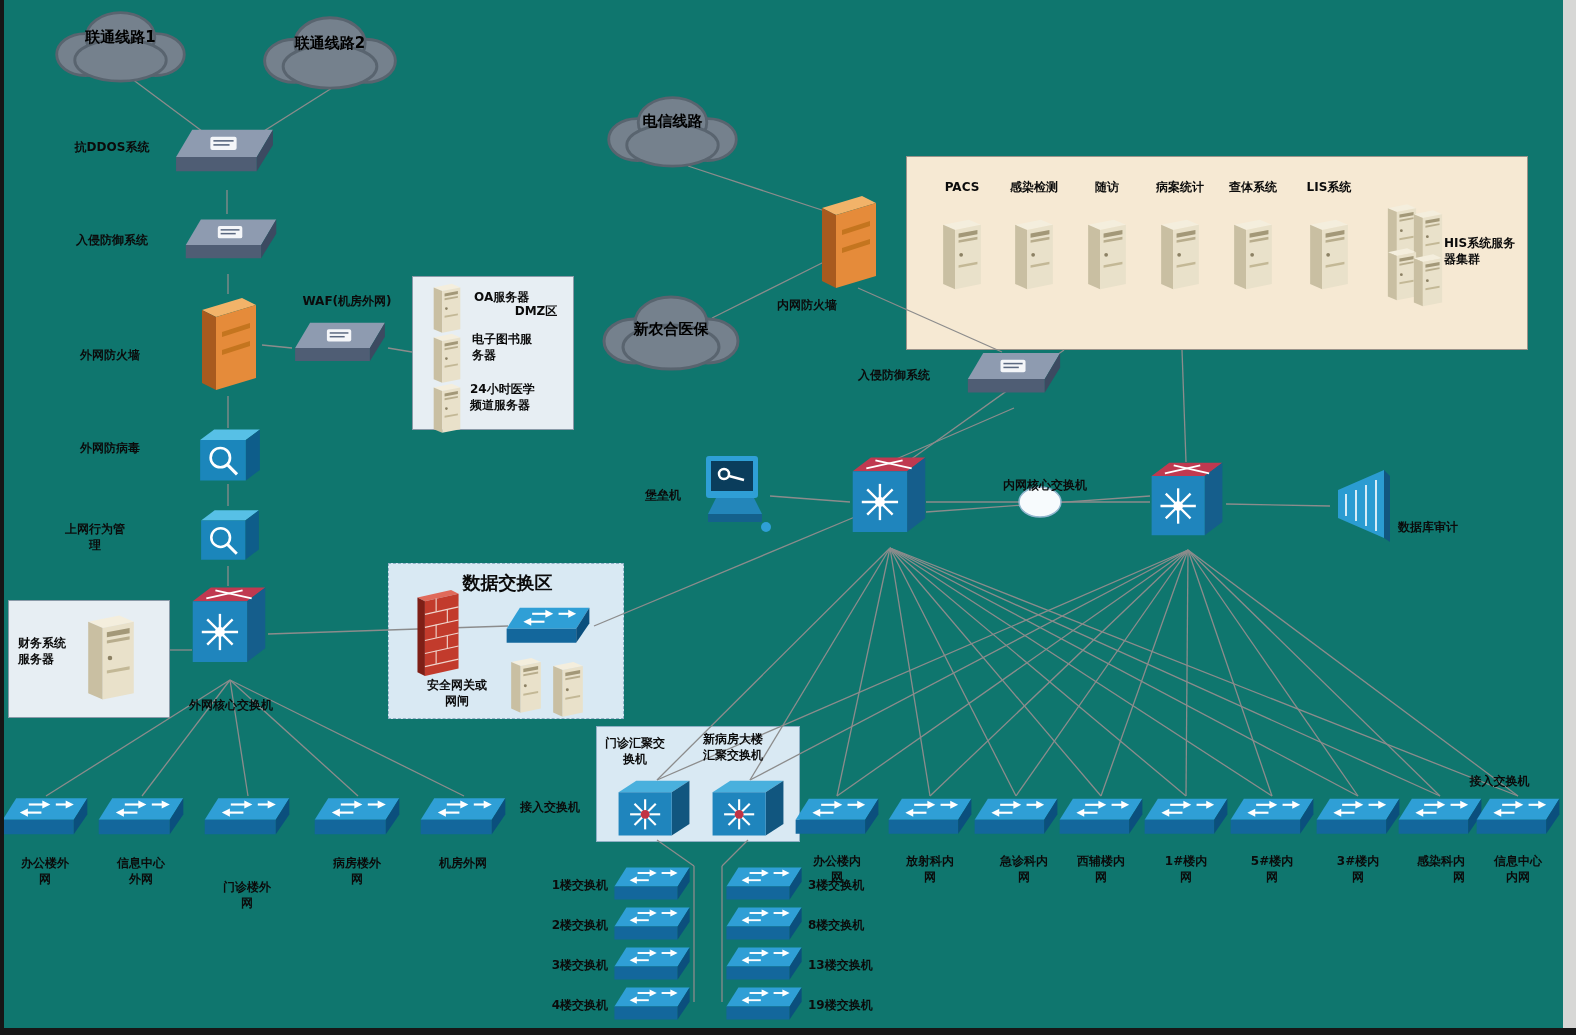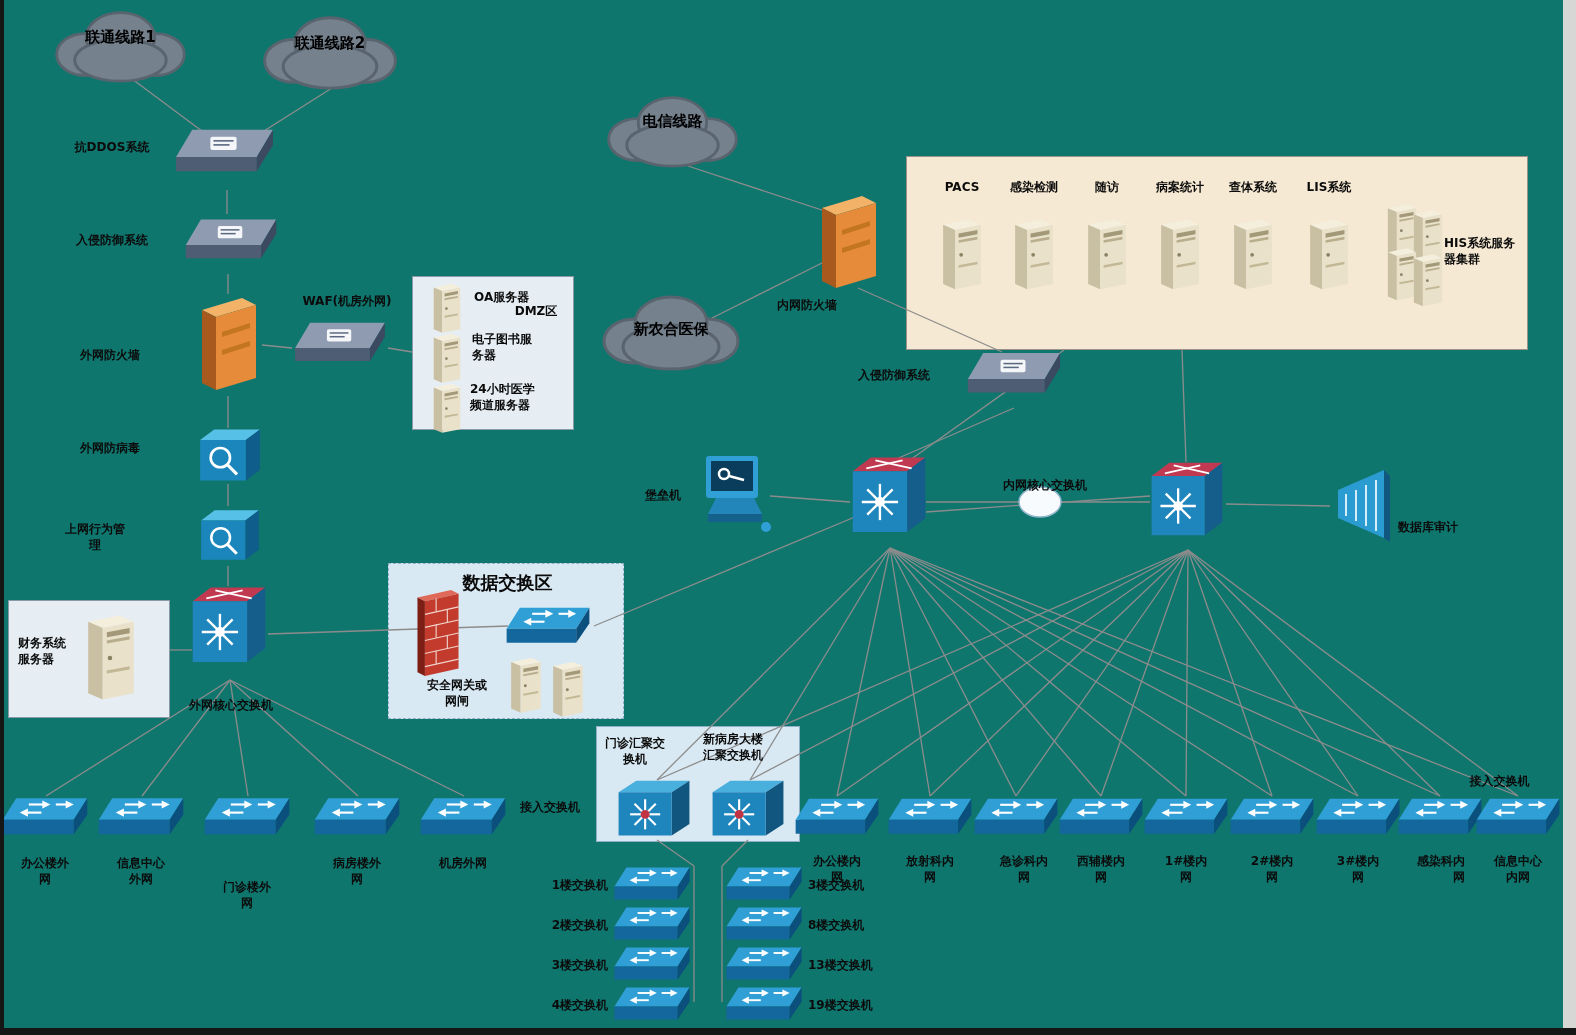--- a/index.html
+++ b/index.html
@@ -426,21 +426,21 @@
       <use href="#icon-switch"></use>
     </svg>
   <svg class="ic" style="left:1474px;top:794px" width="88" height="48">
       <use href="#icon-switch"></use>
     </svg>
   <div class="lbl" style="left:812px;top:854px;width:50px;">办公楼内网</div>
   <div class="lbl" style="left:905px;top:854px;width:50px;">放射科内网</div>
   <div class="lbl" style="left:991px;top:854px;width:50px;margin-left:8px;">急诊科内网</div>
   <div class="lbl" style="left:1076px;top:854px;width:50px;">西辅楼内网</div>
   <div class="lbl" style="left:1161px;top:854px;width:50px;">1#楼内网</div>
-  <div class="lbl" style="left:1247px;top:854px;width:50px;">2#楼内网</div>
+  <div class="lbl" style="left:1247px;top:854px;width:50px;">5#楼内网</div>
   <div class="lbl" style="left:1333px;top:854px;width:50px;">3#楼内网</div>
   <div class="lbl" style="left:1415px;top:854px;width:50px;text-align:right;">感染科内网</div>
   <div class="lbl" style="left:1493px;top:854px;width:50px;">信息中心内网</div>
   <div class="lbl" style="left:1452px;top:774px;width:95px;">接入交换机</div>
 
   <svg class="ic" style="left:612px;top:864px" width="80" height="42">
       <use href="#icon-switch"></use>
     </svg>
   <svg class="ic" style="left:612px;top:904px" width="80" height="42">
       <use href="#icon-switch"></use>

